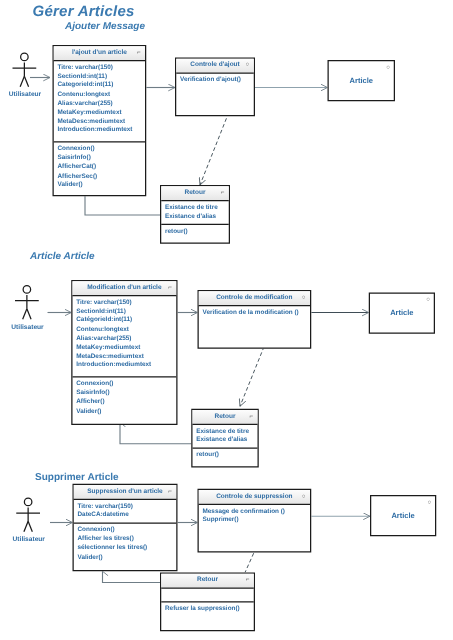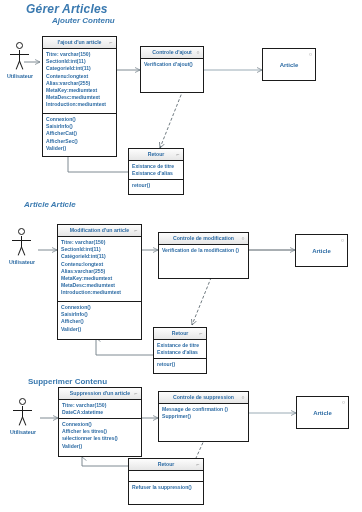--- a/index.html
+++ b/index.html
@@ -168,23 +168,23 @@
   <polyline points="155,355 96,355 96,338" fill="none" stroke="#6f7d86" stroke-width="0.9" marker-end="url(#oarrow-up)"></polyline>
 
   <line x1="40" y1="418" x2="58" y2="418" stroke="#6f7d86" stroke-width="0.9" marker-end="url(#oarrow)"></line>
   <line x1="142" y1="418" x2="158" y2="418" stroke="#6f7d86" stroke-width="0.9" marker-end="url(#oarrow)"></line>
   <line x1="249" y1="413" x2="296" y2="413" stroke="#8fa2ad" stroke-width="0.9" marker-end="url(#oarrow)"></line>
   <line x1="205" y1="438" x2="196" y2="458" stroke="#4a5860" stroke-width="0.8" stroke-dasharray="3,2"></line>
   <polyline points="128,466 82,466 82,457" fill="none" stroke="#6f7d86" stroke-width="0.9" marker-end="url(#oarrow-up)"></polyline>
 </svg>
 
 <div class="main-title">Gérer Articles</div>
-<div class="sub-title s1">Ajouter Contenu</div>
+<div class="sub-title s1">Ajouter Message</div>
 <div class="sub-title s2">Article Article</div>
-<div class="sub-title s3">Supperimer Contenu</div>
+<div class="sub-title s3">Supprimer Article</div>
 
 <div class="actor" style="left:3px; top:42px;">
   <div class="fig">
     <span class="head"></span>
       <span class="body"></span>
       <span class="arms"></span>
     <span class="leg l"></span>
       <span class="leg r"></span>
   </div>
   <div class="label">Utilisateur</div>

